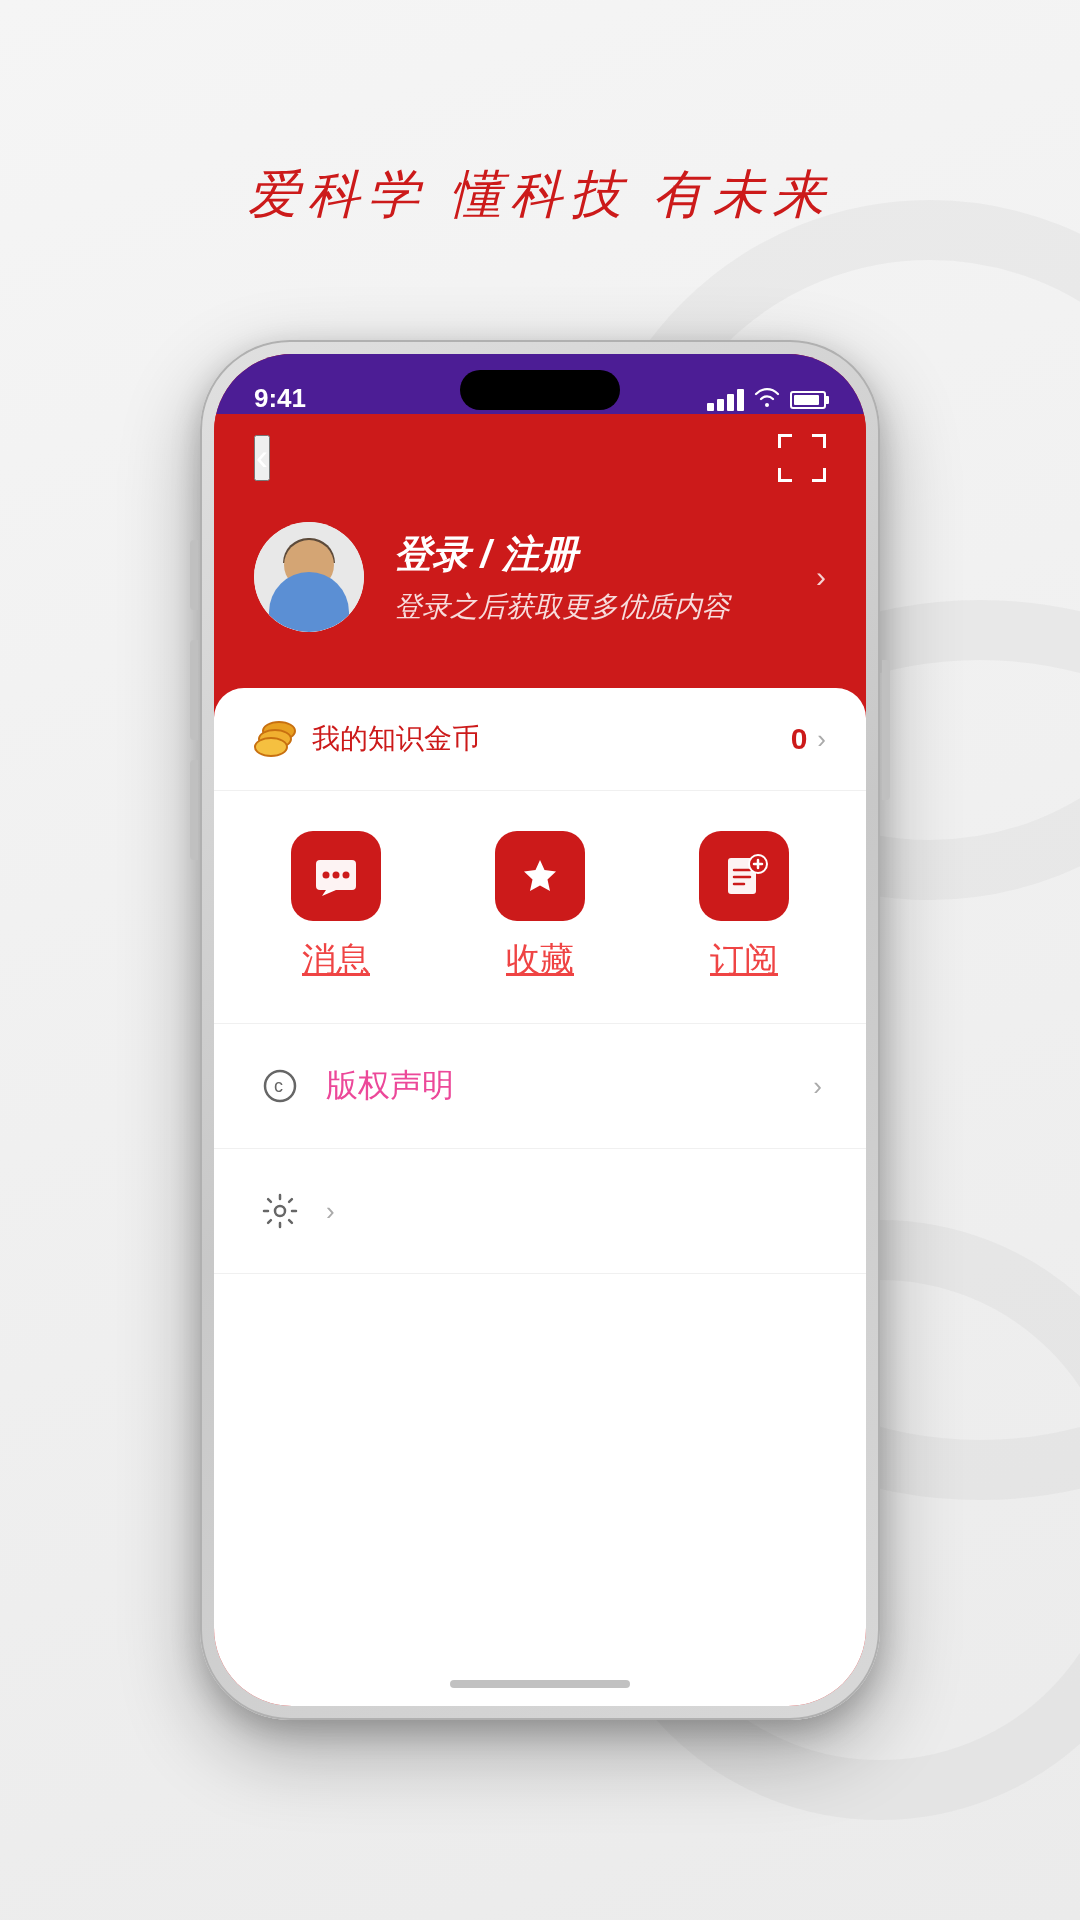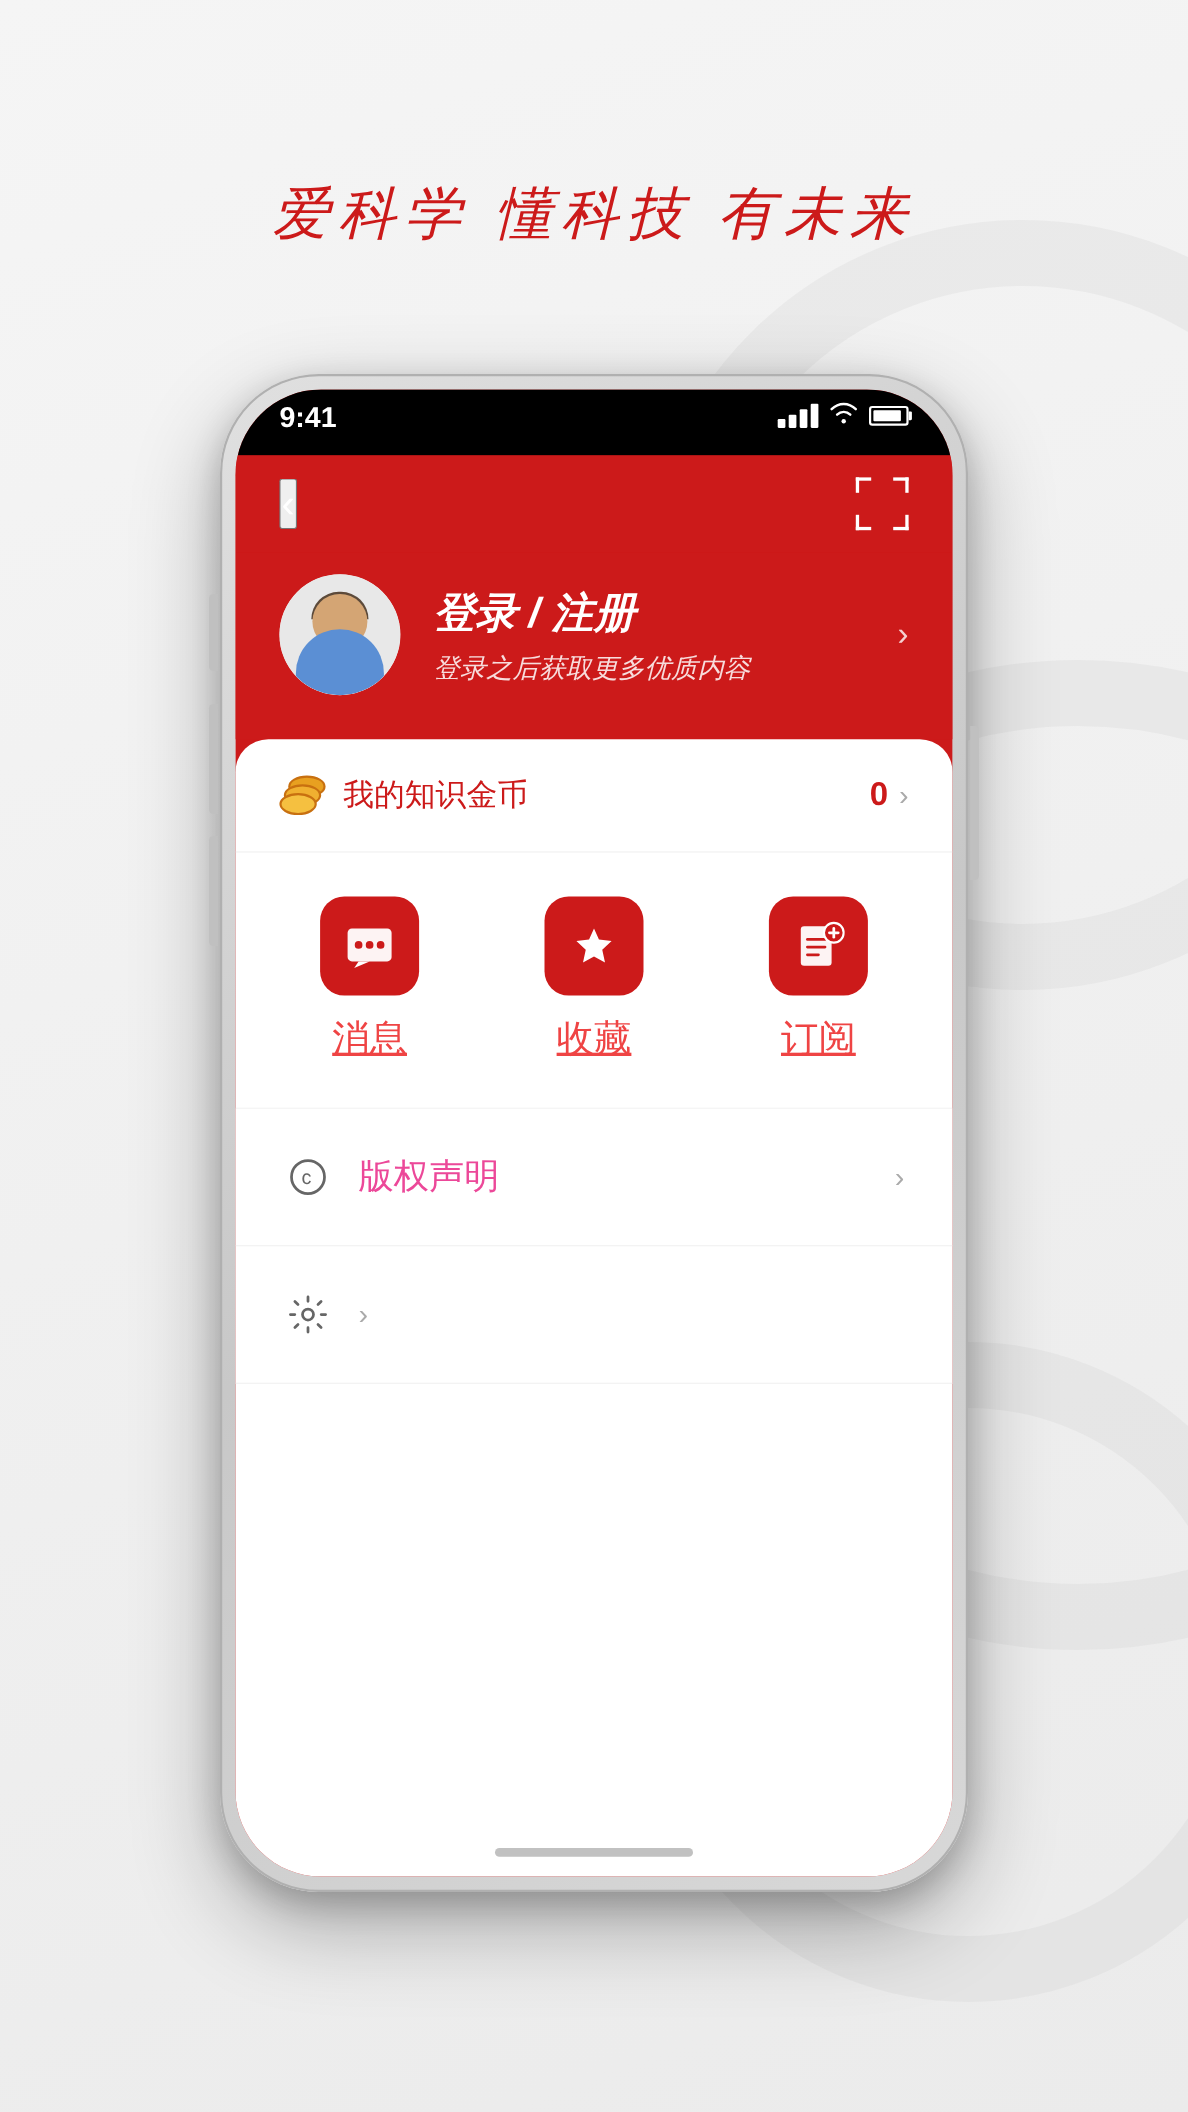--- a/index.html
+++ b/index.html
@@ -111,24 +111,24 @@
       width: 100%;
       height: 100%;
       background: #ffffff;
       border-radius: 78px;
       overflow: hidden;
       position: relative;
     }
 
     
     .status-bar {
-      background: #000000;
+      background: #4c1d95;
       height: 60px;
       display: flex;
-      align-items: flex-start;
+      align-items: flex-end;
       justify-content: space-between;
       padding: 0 40px;
       padding-top: 10px;
     }
     .status-time {
       color: white;
       font-size: 26px;
       font-weight: 600;
     }
     .status-icons {
@@ -296,33 +296,33 @@
       font-style: italic;
     }
     .profile-title {
       color: white;
       font-size: 38px;
       font-weight: 600;
       margin-bottom: 8px;
     }
     .profile-subtitle {
       color: rgba(255,255,255,0.85);
-      font-size: 24px;
+      font-size: 28px;
     }
     .profile-arrow {
       color: rgba(255,255,255,0.8);
       font-size: 30px;
     }
 
     
     .white-card {
       background: white;
       border-radius: 30px 30px 0 0;
       flex: 1;
-      margin-top: 0;
+      margin-top: 16px;
       overflow: hidden;
     }
 
     
     .coins-row {
       display: flex;
       align-items: center;
       padding: 32px 40px;
       border-bottom: 1px solid #f0f0f0;
       cursor: pointer;

